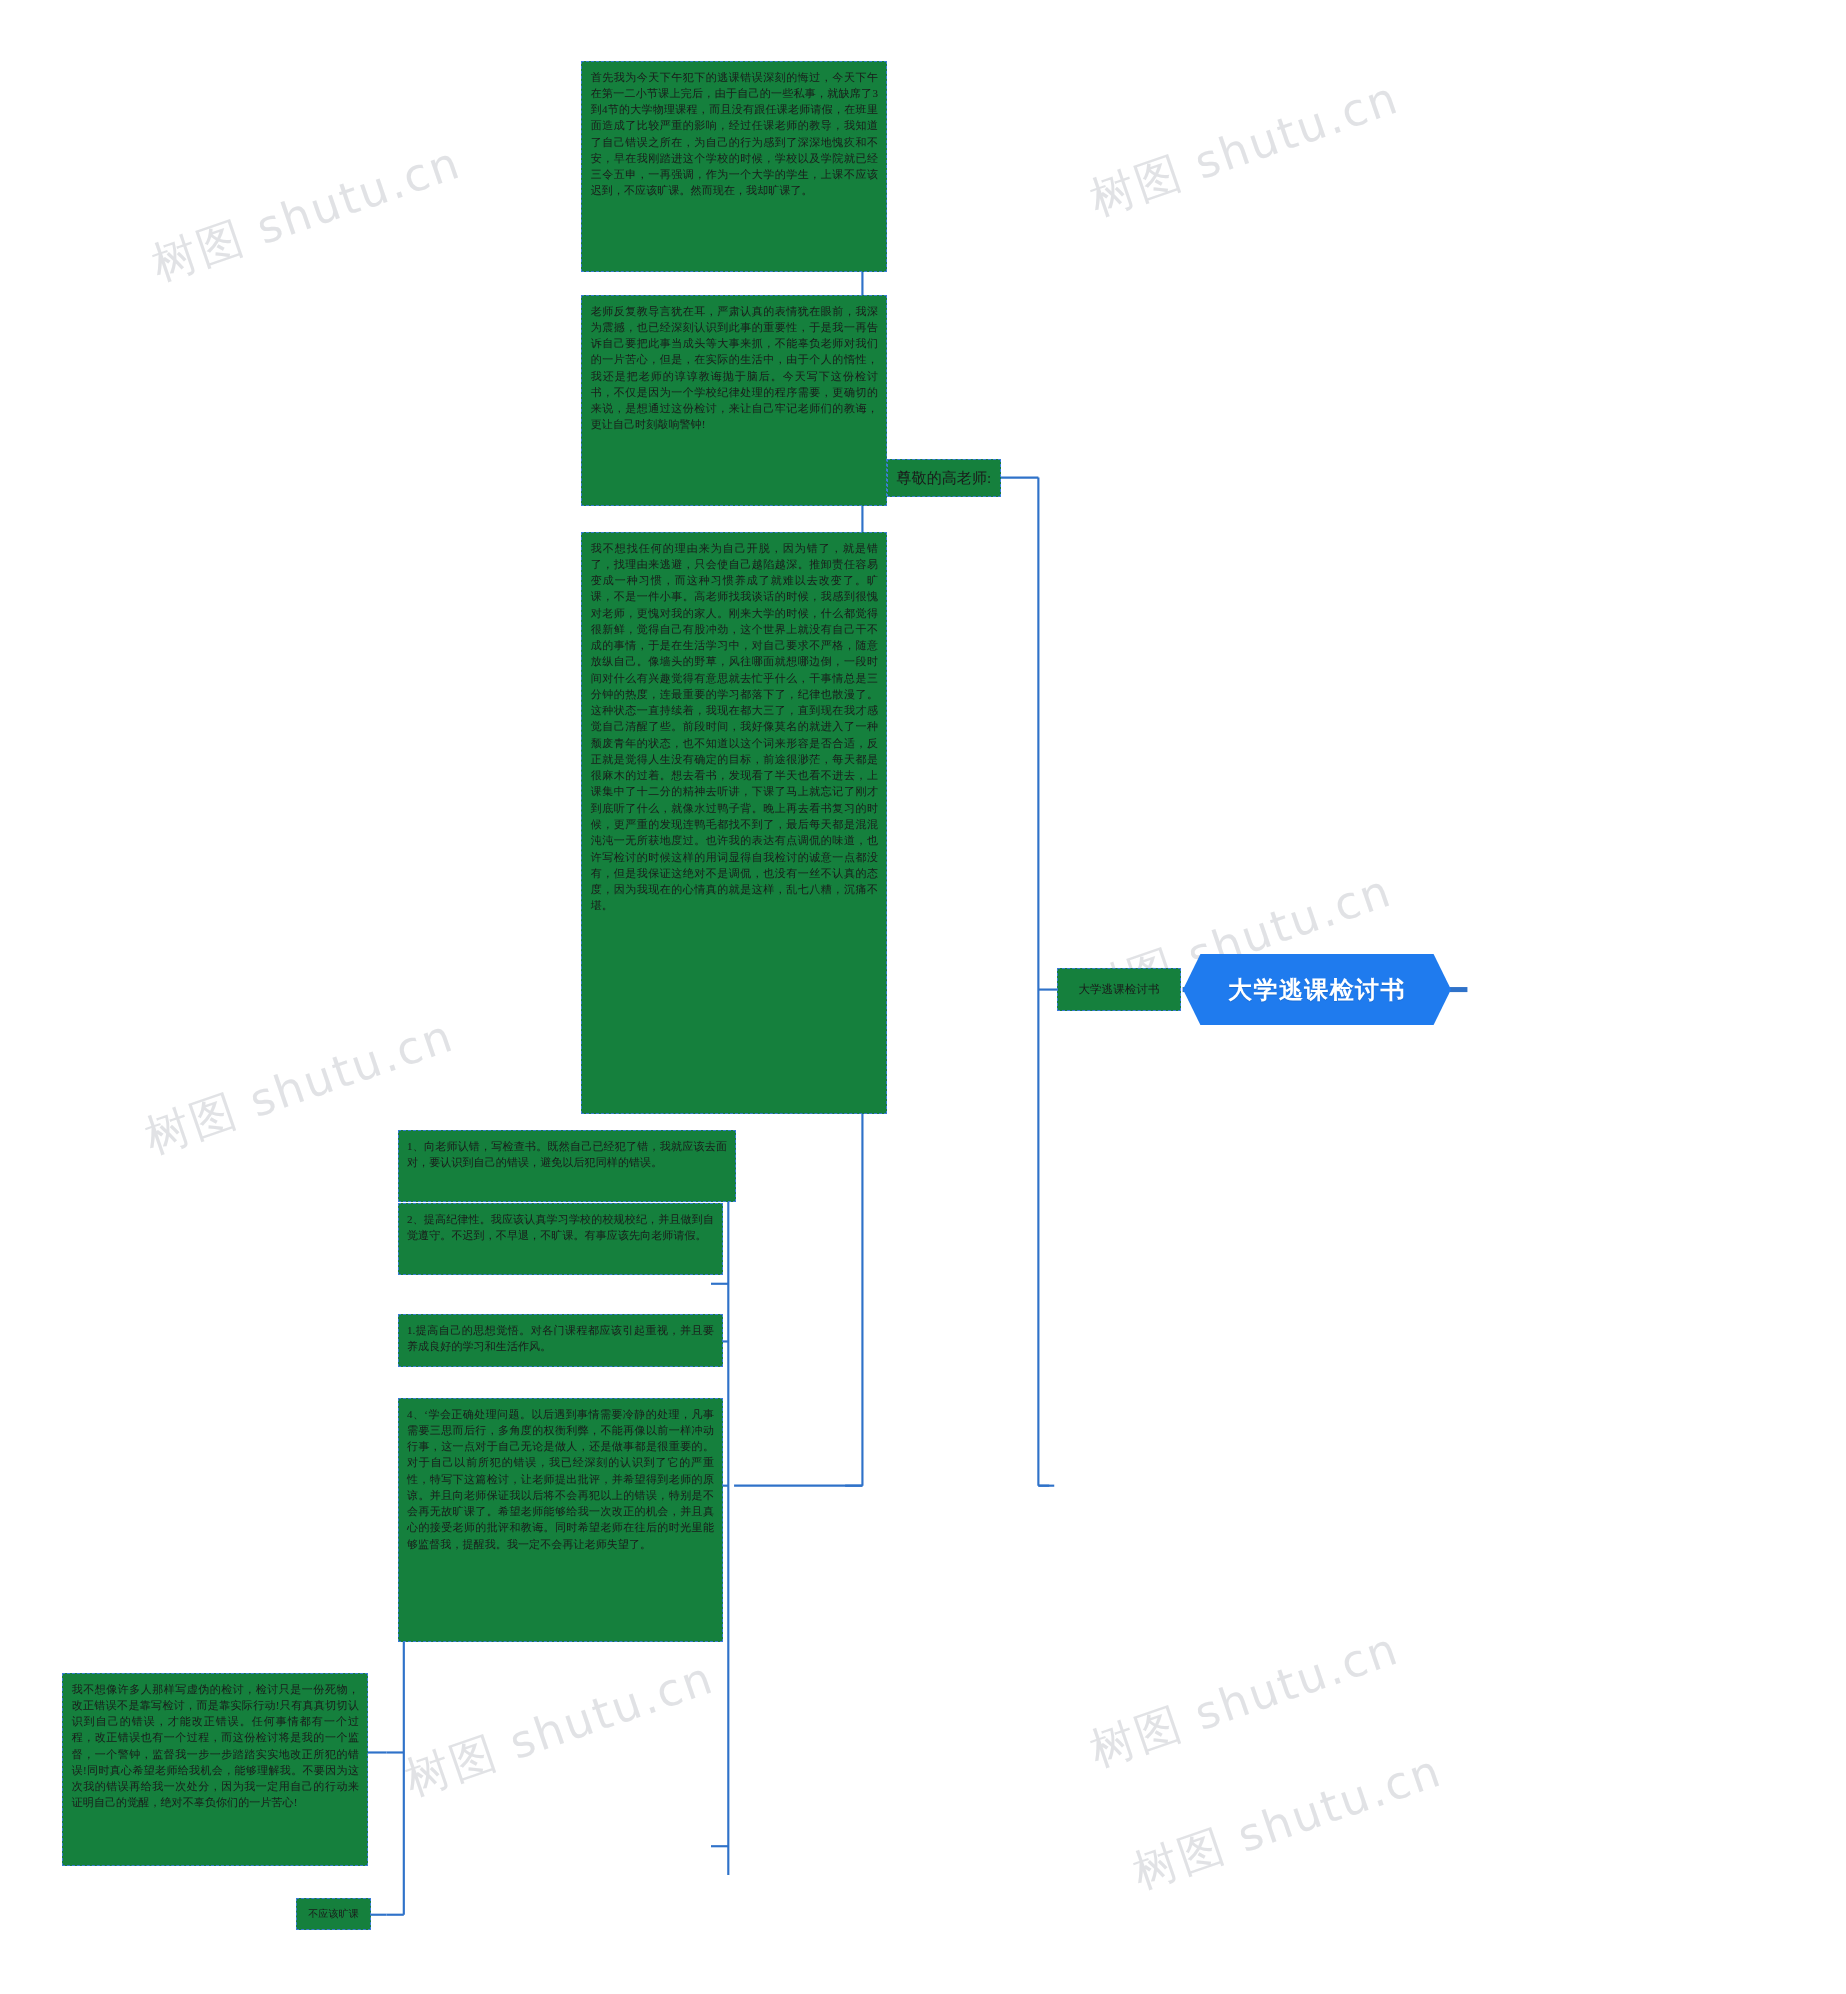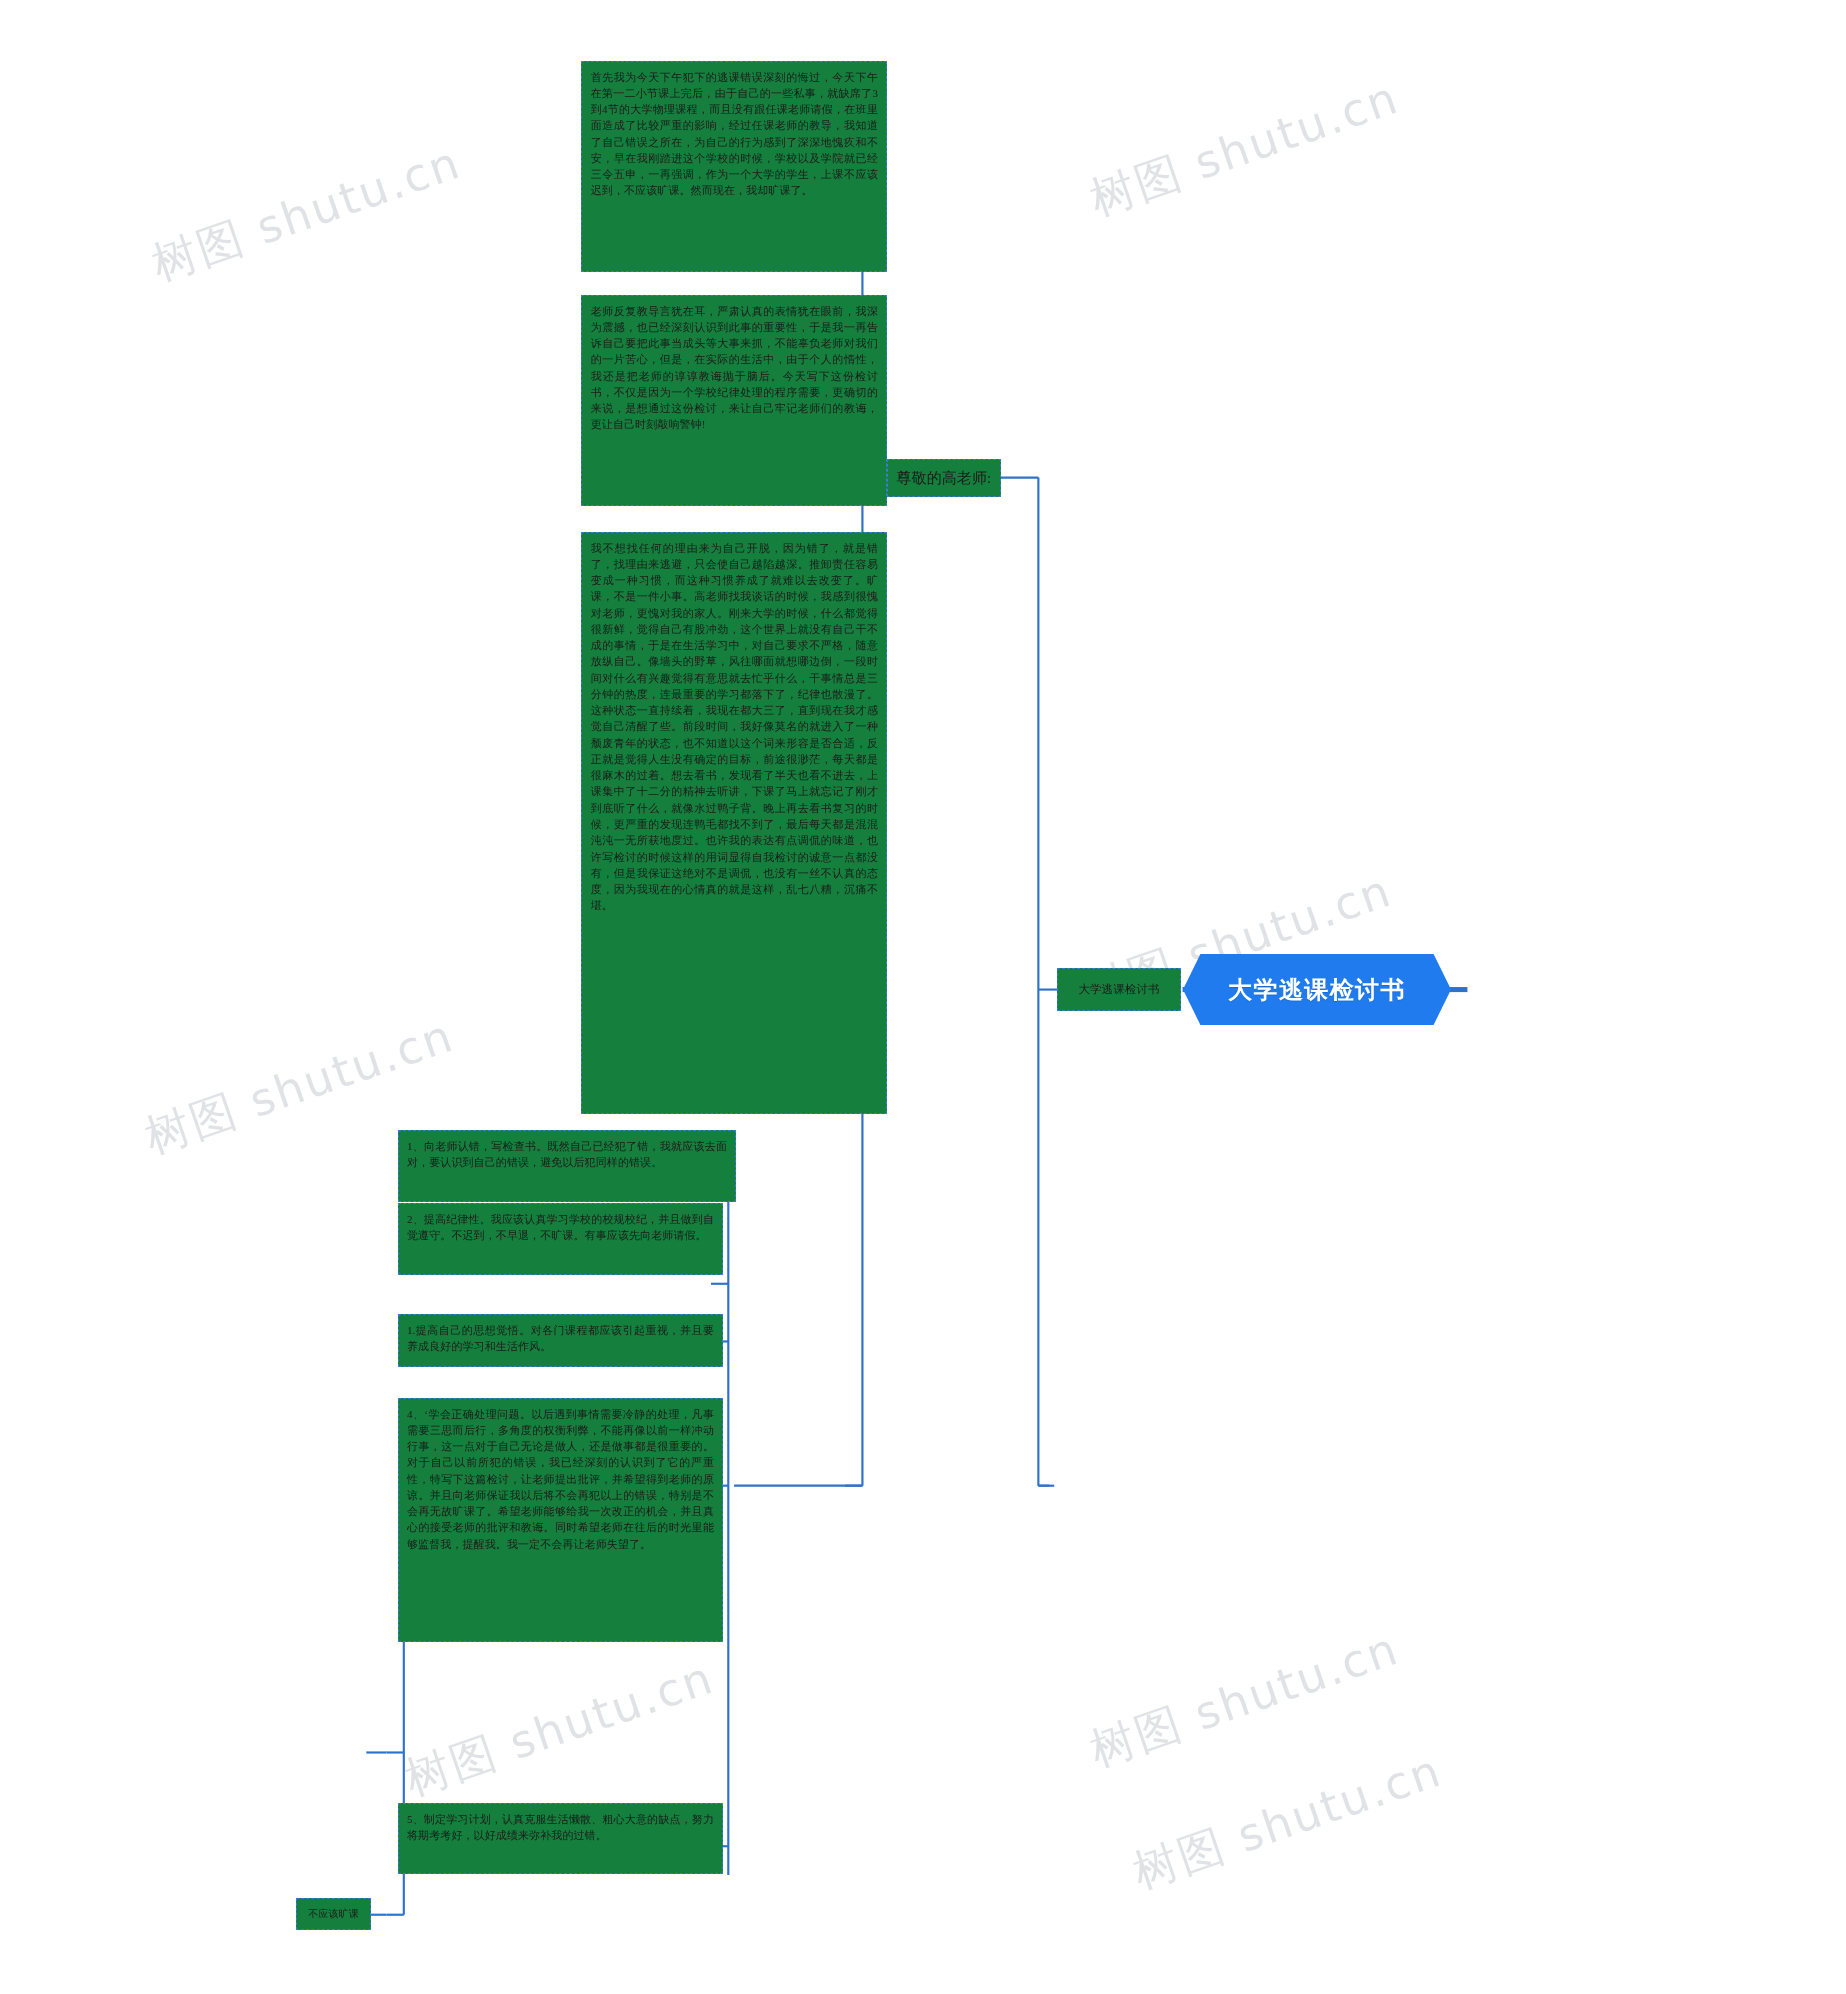--- a/index.html
+++ b/index.html
@@ -155,39 +155,39 @@
 
   <div class="node para" style="left:581px;top:295px;width:306px;height:211px;">
     <span>老师反复教导言犹在耳，严肃认真的表情犹在眼前，我深为震撼，也已经深刻认识到此事的重要性，于是我一再告诉自己要把此事当成头等大事来抓，不能辜负老师对我们的一片苦心，但是，在实际的生活中，由于个人的惰性，我还是把老师的谆谆教诲抛于脑后。今天写下这份检讨书，不仅是因为一个学校纪律处理的程序需要，更确切的来说，是想通过这份检讨，来让自己牢记老师们的教诲，更让自己时刻敲响警钟!</span>
   </div>
 
   <div class="node para" style="left:581px;top:532px;width:306px;height:582px;">
     <span>我不想找任何的理由来为自己开脱，因为错了，就是错了，找理由来逃避，只会使自己越陷越深。推卸责任容易变成一种习惯，而这种习惯养成了就难以去改变了。旷课，不是一件小事。高老师找我谈话的时候，我感到很愧对老师，更愧对我的家人。刚来大学的时候，什么都觉得很新鲜，觉得自己有股冲劲，这个世界上就没有自己干不成的事情，于是在生活学习中，对自己要求不严格，随意放纵自己。像墙头的野草，风往哪面就想哪边倒，一段时间对什么有兴趣觉得有意思就去忙乎什么，干事情总是三分钟的热度，连最重要的学习都落下了，纪律也散漫了。这种状态一直持续着，我现在都大三了，直到现在我才感觉自己清醒了些。前段时间，我好像莫名的就进入了一种颓废青年的状态，也不知道以这个词来形容是否合适，反正就是觉得人生没有确定的目标，前途很渺茫，每天都是很麻木的过着。想去看书，发现看了半天也看不进去，上课集中了十二分的精神去听讲，下课了马上就忘记了刚才到底听了什么，就像水过鸭子背。晚上再去看书复习的时候，更严重的发现连鸭毛都找不到了，最后每天都是混混沌沌一无所获地度过。也许我的表达有点调侃的味道，也许写检讨的时候这样的用词显得自我检讨的诚意一点都没有，但是我保证这绝对不是调侃，也没有一丝不认真的态度，因为我现在的心情真的就是这样，乱七八糟，沉痛不堪。</span>
   </div>
 
 
+  <div class="node para" style="left:62px;top:1673px;width:306px;height:193px;">
+    <span>我不想像许多人那样写虚伪的检讨，检讨只是一份死物，改正错误不是靠写检讨，而是靠实际行动!只有真真切切认识到自己的错误，才能改正错误。任何事情都有一个过程，改正错误也有一个过程，而这份检讨将是我的一个监督，一个警钟，监督我一步一步踏踏实实地改正所犯的错误!同时真心希望老师给我机会，能够理解我。不要因为这次我的错误再给我一次处分，因为我一定用自己的行动来证明自己的觉醒，绝对不辜负你们的一片苦心!</span>
+  </div>
 
   <div class="node list" style="left:398px;top:1102px;width:338px;height:72px;margin-top:28px;">
     <span>1、向老师认错，写检查书。既然自己已经犯了错，我就应该去面对，要认识到自己的错误，避免以后犯同样的错误。</span>
   </div>
 
   <div class="node list" style="left:398px;top:1203px;width:325px;height:72px;">
     <span>2、提高纪律性。我应该认真学习学校的校规校纪，并且做到自觉遵守。不迟到，不早退，不旷课。有事应该先向老师请假。</span>
   </div>
 
   <div class="node list" style="left:398px;top:1314px;width:325px;height:53px;">
     <span>1.提高自己的思想觉悟。对各门课程都应该引起重视，并且要养成良好的学习和生活作风。</span>
   </div>
 
   <div class="node list" style="left:398px;top:1398px;width:325px;height:244px;">
     <span>4、‘学会正确处理问题。以后遇到事情需要冷静的处理，凡事需要三思而后行，多角度的权衡利弊，不能再像以前一样冲动行事，这一点对于自己无论是做人，还是做事都是很重要的。对于自己以前所犯的错误，我已经深刻的认识到了它的严重性，特写下这篇检讨，让老师提出批评，并希望得到老师的原谅。并且向老师保证我以后将不会再犯以上的错误，特别是不会再无故旷课了。希望老师能够给我一次改正的机会，并且真心的接受老师的批评和教诲。同时希望老师在往后的时光里能够监督我，提醒我。我一定不会再让老师失望了。</span>
   </div>
 
-  <div class="node list" style="left:398px;top:1803px;width:325px;height:71px;">
-    <span>5、制定学习计划，认真克服生活懒散、粗心大意的缺点，努力将期考考好，以好成绩来弥补我的过错。</span>
-  </div>
 
   <div class="node small" style="left:296px;top:1898px;width:75px;height:32px;justify-content:center;font-size:10px;padding:2.9px 5.8px;">
     <span>不应该旷课</span>
   </div>
 
 </div>
 
 
 </body></html>

